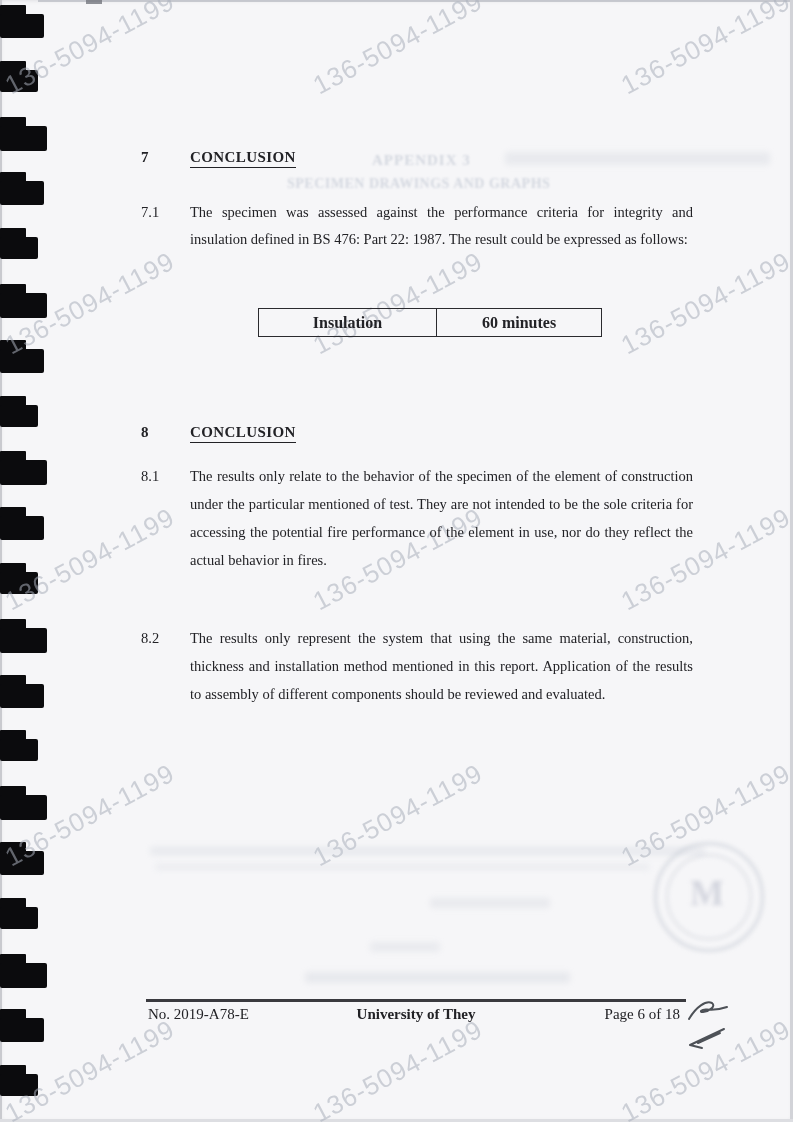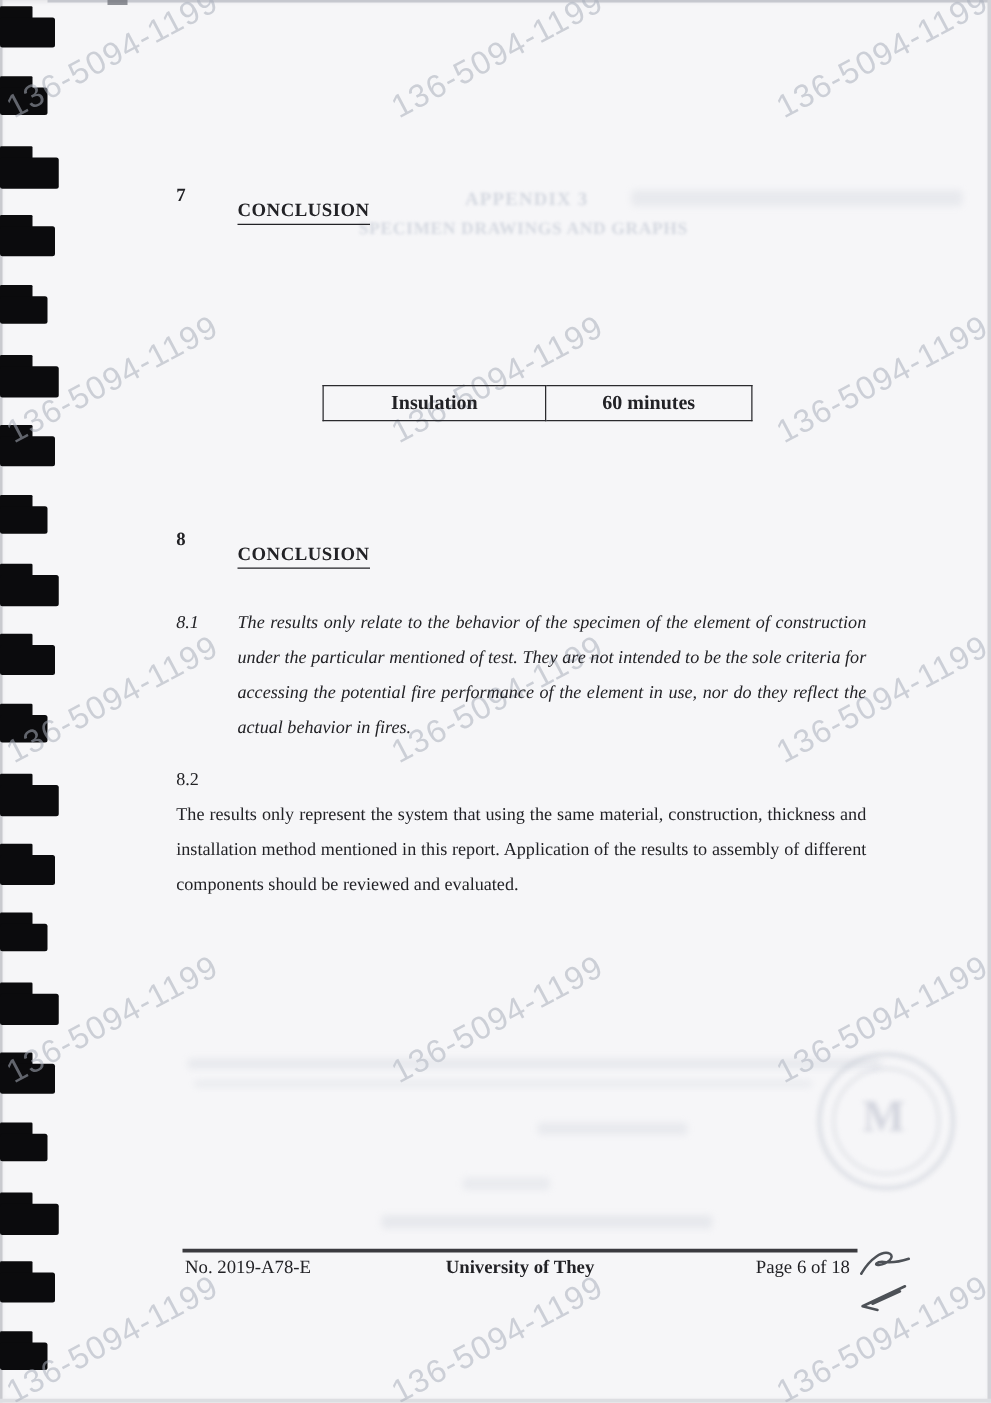--- a/index.html
+++ b/index.html
@@ -43,21 +43,21 @@
   .stamp{
     position:absolute;left:654px;top:842px;width:104px;height:104px;border-radius:50%;
     border:3px solid rgba(172,178,192,.38);filter:blur(2px);
   }
   .stamp::before{content:'';position:absolute;left:9px;top:9px;right:9px;bottom:9px;border-radius:50%;border:2px solid rgba(172,178,192,.32);}
   .stamp-letter{position:absolute;left:690px;top:872px;font-size:36px;font-weight:bold;color:rgba(168,174,190,.45);filter:blur(2px);font-family:"Liberation Serif",serif;}
 
   
   .heading{position:absolute;left:141px;width:552px;display:flex;font-size:15px;font-weight:bold;}
   .heading .num{width:49px;flex:none;}
-  .heading .title{letter-spacing:.4px;border-bottom:1.6px solid #222226;padding-bottom:1px;margin-top:12px;}
+  .heading .title{letter-spacing:.4px;border-bottom:1.6px solid #222226;padding-bottom:1px;}
   .para{position:absolute;left:141px;width:552px;display:flex;font-size:14.5px;}
   .para .num{width:49px;flex:none;line-height:27px;}
   .para .ptext{flex:1;text-align:justify;line-height:27px;}
   .para.lh28 .num,.para.lh28 .ptext{line-height:28px;}
 
   table.result{
     position:absolute;left:258px;top:308px;width:341px;
     border-collapse:collapse;table-layout:fixed;
   }
   table.result td{
@@ -136,39 +136,43 @@
   <div class="streak" style="left:430px;top:898px;width:120px;height:10px;opacity:.28;"></div>
   <div class="streak" style="left:370px;top:942px;width:70px;height:10px;opacity:.26;"></div>
   <div class="streak" style="left:305px;top:972px;width:265px;height:11px;opacity:.30;"></div>
   <div class="stamp"></div>
   <div class="stamp-letter">M</div>
 
   <div class="heading" style="top:149px;">
     <span class="num">7</span>
     <span class="title">CONCLUSION</span>
   </div>
+  <div class="para" style="top:199px;">
+    <span class="num">7.1</span>
+    <span class="ptext">The specimen was assessed against the performance criteria for integrity and insulation defined in BS 476: Part 22: 1987. The result could be expressed as follows:</span>
+  </div>
 
   <table class="result">
     <tbody>
         <tr>
       <td class="c1">Insulation</td>
       <td class="c2">60 minutes</td>
     </tr>
   </tbody>
     </table>
 
   <div class="heading" style="top:424px;">
     <span class="num">8</span>
     <span class="title">CONCLUSION</span>
   </div>
-  <div class="para lh28" style="top:484px;font-style:italic;">
+  <div class="para lh28" style="top:462px;">
     <span class="num">8.1</span>
     <span class="ptext">The results only relate to the behavior of the specimen of the element of construction under the particular mentioned of test. They are not intended to be the sole criteria for accessing the potential fire performance of the element in use, nor do they reflect the actual behavior in fires.</span>
   </div>
-  <div class="para lh28" style="top:610px;flex-direction:column;">
+  <div class="para lh28" style="top:624px;">
     <span class="num">8.2</span>
     <span class="ptext">The results only represent the system that using the same material, construction, thickness and installation method mentioned in this report. Application of the results to assembly of different components should be reviewed and evaluated.</span>
   </div>
 
   <div class="footer-rule"></div>
   <div class="footer">
     <span class="report-no">No. 2019-A78-E</span>
     <span class="org">University of They</span>
     <span class="pageno">Page 6 of 18</span>
   </div>

